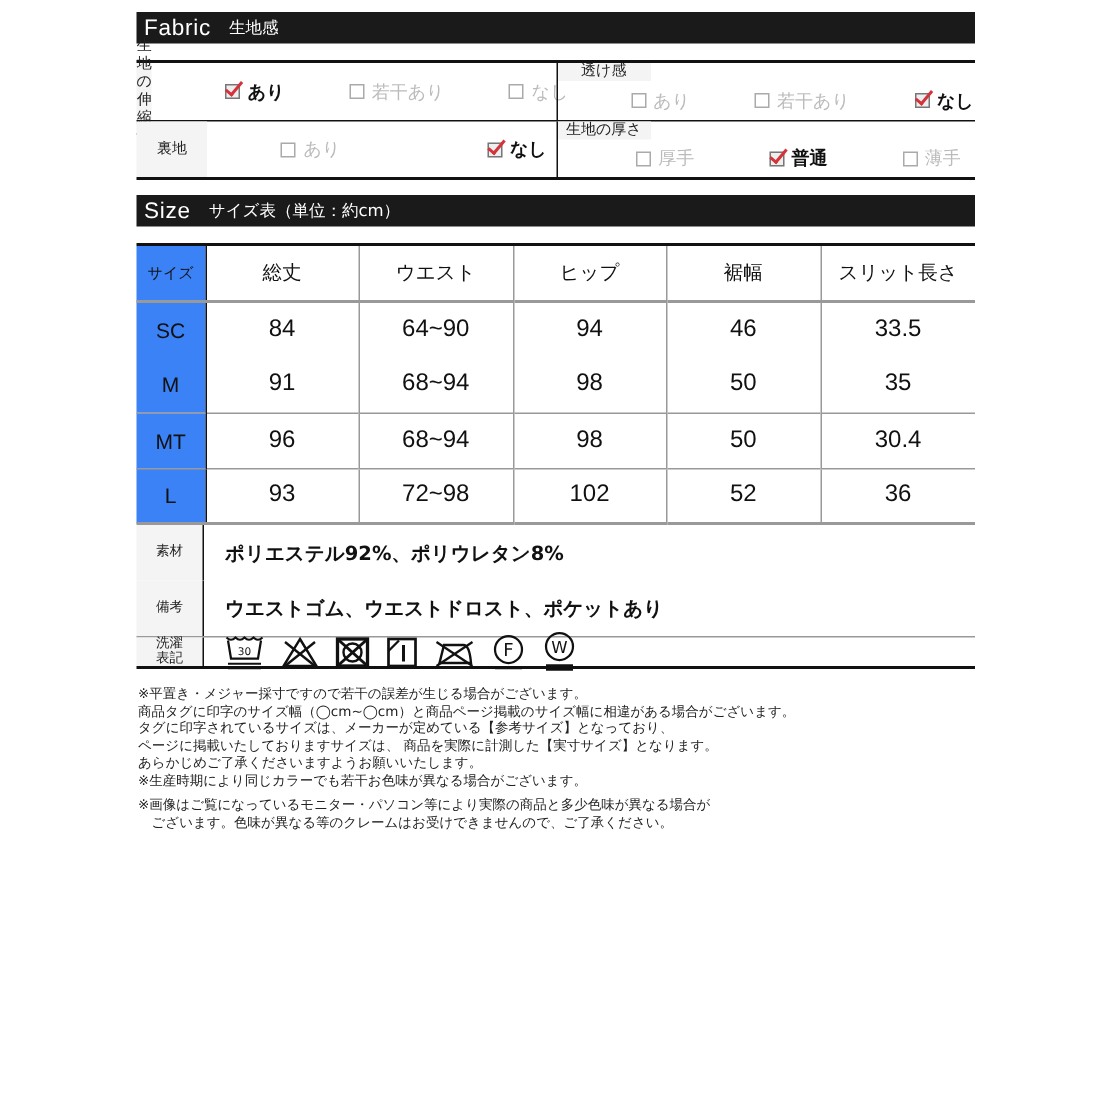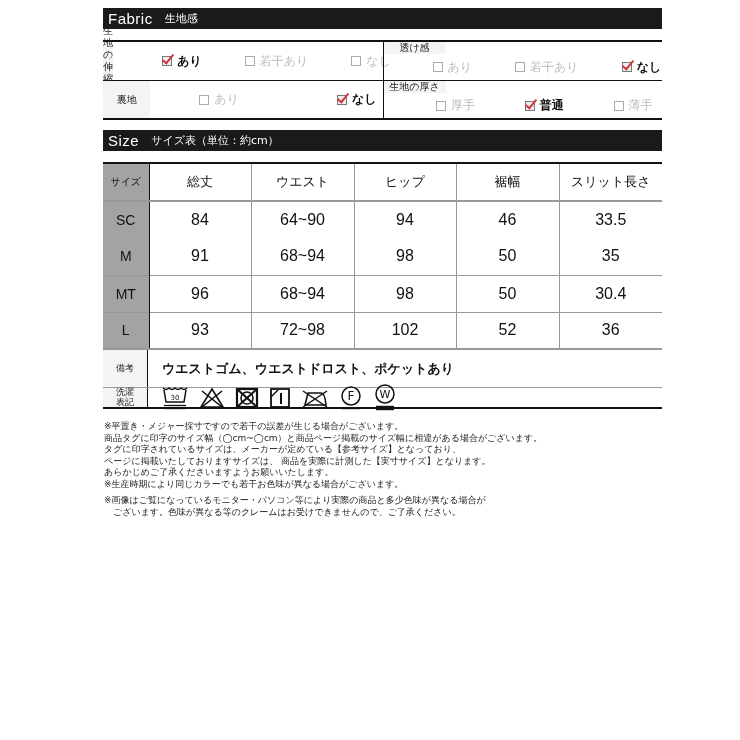--- a/index.html
+++ b/index.html
@@ -1,17 +1,17 @@
 <!DOCTYPE html>
 <html><head>
 <meta charset="utf-8">
 <style>
   * { box-sizing: border-box; margin: 0; padding: 0; }
   body { width: 740px; height: 740px; background: #fff; font-family: "DejaVu Sans", sans-serif; color: #111; position: relative; overflow: hidden; }
-  .wrap { position: absolute; left: 103px; top: 8px; width: 559px; }
+  .wrap { position: absolute; left: 91px; top: 8px; width: 559px; }
   .bar { background: #1a1a1a; color: #fff; height: 21px; display: flex; align-items: center; padding-left: 5px; }
   .bar .en { font-family: "Liberation Sans", sans-serif; font-size: 15px; letter-spacing: 0.5px; margin-right: 12px; }
   .bar .jp { font-size: 11px; }
 
   
   .fabric { margin-top: 11px; border-top: 2px solid #111; border-bottom: 2px solid #111; }
   .frow { display: flex; height: 38px; }
   .frow + .frow { border-top: 1.5px solid #111; }
   .fhalf { display: flex; width: 50%; }
   .fhalf.right { border-left: 1.5px solid #111; flex-direction: column; }
@@ -24,21 +24,21 @@
   .opt.on .cb::after { content: ""; position: absolute; left: 2px; top: -5px; width: 4px; height: 10px; border-right: 2.5px solid #d3333a; border-bottom: 2.5px solid #d3333a; transform: rotate(40deg); }
 
   
   .sizebar { margin-top: 10px; }
   .size { margin-top: 11px; border-top: 2px solid #111; }
   table { border-collapse: collapse; width: 559px; table-layout: fixed; }
   td, th { text-align: center; font-weight: normal; }
   th { height: 37px; font-size: 13px; border-bottom: 2px solid #999; border-left: 1px solid #999; }
   td { height: 37px; font-family: "Liberation Sans", sans-serif; font-size: 16px; border-left: 1px solid #999; margin-top: 41px; }
   tr.sep td { border-top: 1px solid #999; }
-  .c0 { width: 45px; background: #a3a3a3; border-left: none; border-right: 1.5px solid #111; font-size: 10px; }
+  .c0 { width: 45px; background: #3b82f6; border-left: none; border-right: 1.5px solid #111; font-size: 10px; }
   td.c0 { font-size: 14px; }
   tbody tr:last-child td { border-bottom: 2.5px solid #999; }
 
   .info { border-bottom: 2px solid #111; }
   .irow { display: flex; height: 37px; }
   .irow.care { border-top: 1.5px solid #999; height: 20px; }
   .ilabel { width: 45px; background: #f4f4f4; border-right: 1.5px solid #111; font-size: 9px; display: flex; align-items: center; justify-content: center; text-align: center; line-height: 1.1; color: #222; }
   .ival { flex: 1; display: flex; align-items: center; padding-left: 14px; font-size: 13px; font-weight: bold; }
   .icons { display: flex; align-items: center; padding-left: 13px; gap: 10px; }
   .icons svg { display: block; }
@@ -186,20 +186,24 @@
           <td>72~98</td>
           <td>102</td>
           <td>52</td>
           <td>36</td>
         </tr>
       </tbody>
     </table>
 
     <div class="info">
       <div class="irow">
+        <div class="ilabel">素材</div>
+        <div class="ival">ポリエステル92%、ポリウレタン8%</div>
+      </div>
+      <div class="irow">
         <div class="ilabel">備考</div>
         <div class="ival">ウエストゴム、ウエストドロスト、ポケットあり</div>
       </div>
       <div class="irow care">
         <div class="ilabel">
             <span><span>洗濯</span><br><span>表記</span></span>
           </div>
         <div class="icons">
 
           <svg width="28" height="26" viewBox="0 0 28 26">

